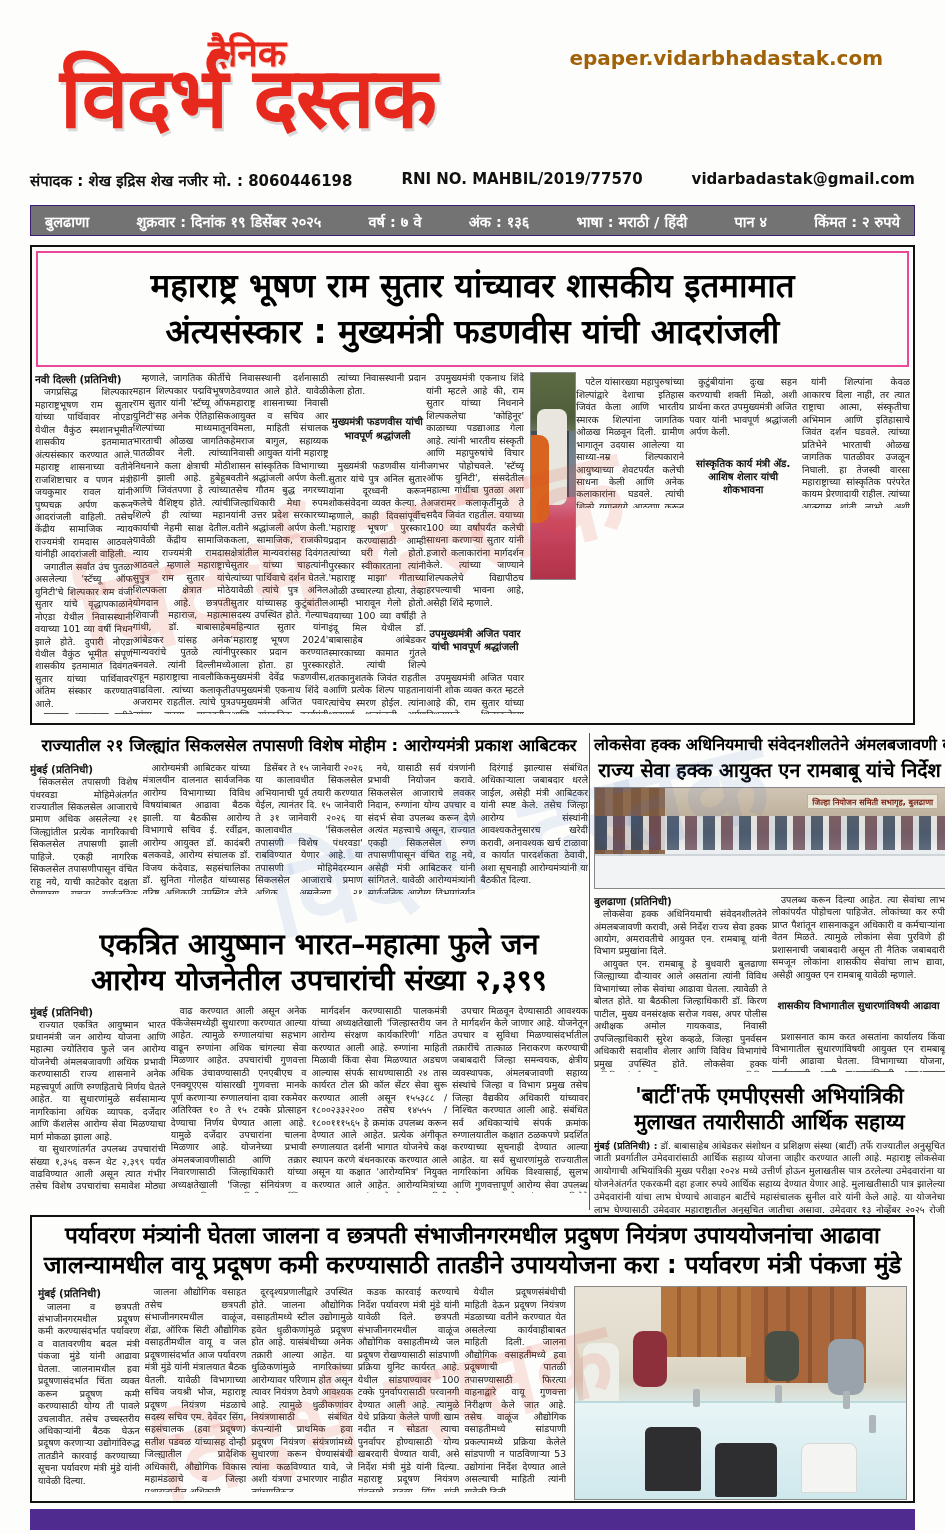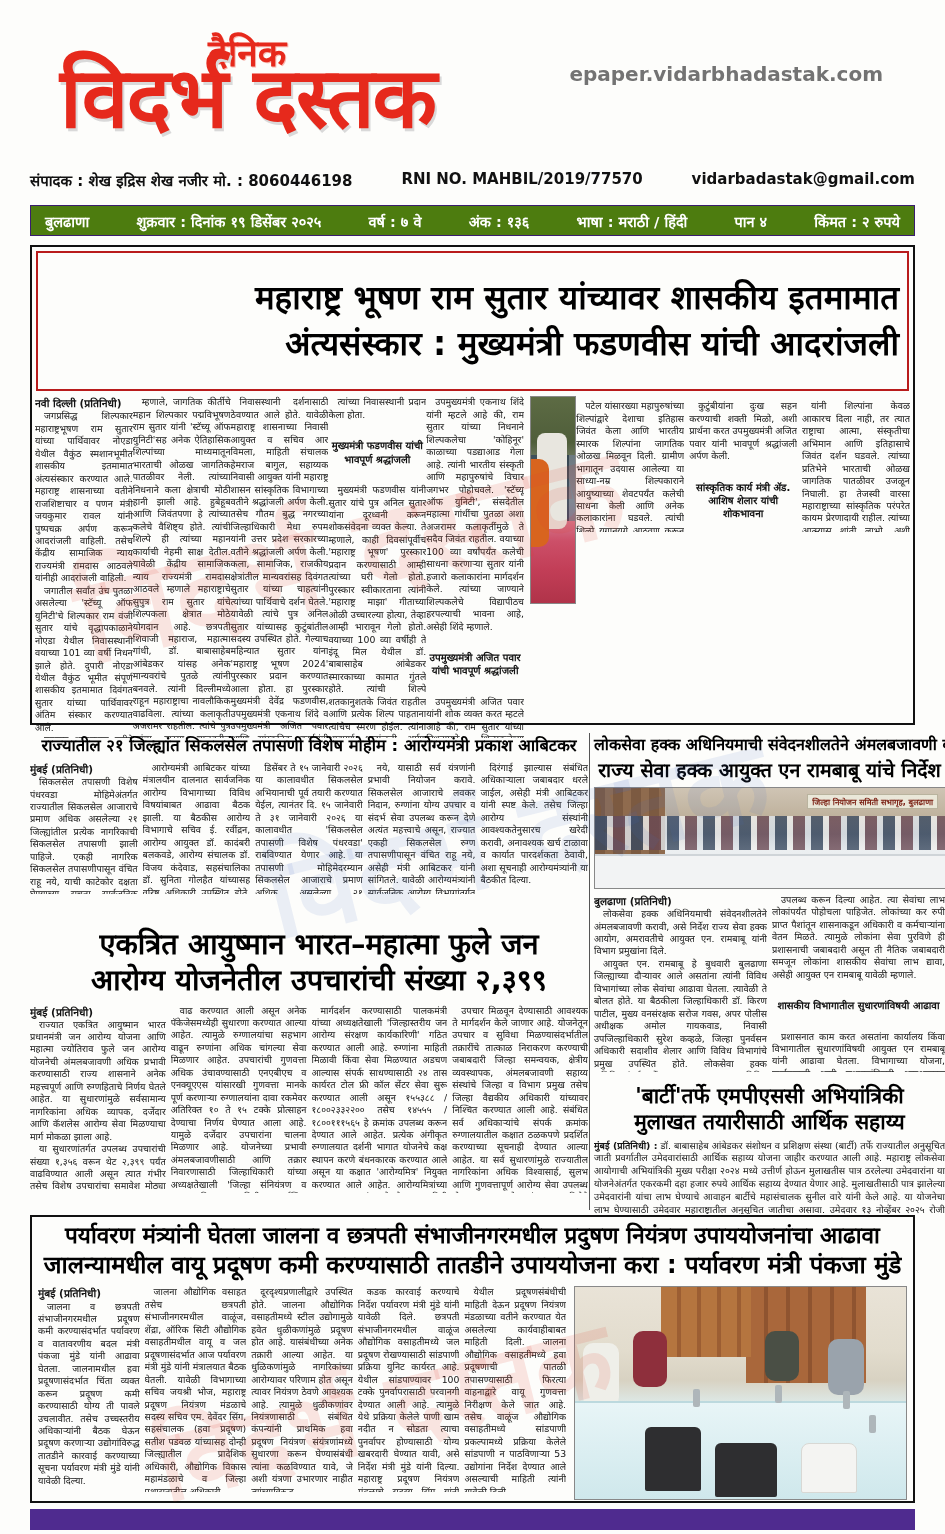--- a/index.html
+++ b/index.html
@@ -5,38 +5,38 @@
   html,body{margin:0;padding:0;background:#9a9a9a;}
   .page{position:relative;width:945px;height:1534px;background:#fdfdfb;margin:0 auto;
         font-family:"DejaVu Sans",sans-serif;color:#141414;overflow:hidden;}
   
   .masthead{position:absolute;top:18px;left:30px;right:30px;height:150px;}
   .daily{position:absolute;left:178px;top:8px;font-size:37px;font-weight:bold;color:#e6291c;
          text-shadow:1px 1px 0 #f8b9b2;}
   .title{position:absolute;left:30px;top:34px;width:860px;font-size:84px;line-height:1.1;
          font-weight:bold;color:#e6291c;white-space:nowrap;letter-spacing:-2px;
          text-shadow:2px 3px 0 #d9d9d9;}
-  .website{position:absolute;right:32px;top:44px;font-size:20px;font-weight:bold;color:#737373;}
+  .website{position:absolute;right:32px;top:28px;font-size:20px;font-weight:bold;color:#a16207;}
   .mastrow{position:absolute;top:170px;left:30px;right:30px;display:flex;justify-content:space-between;
            font-size:15px;font-weight:bold;color:#111;}
   
-  .infobar{position:absolute;top:205px;left:30px;right:30px;height:31px;background:#4d7c0f;
+  .infobar{position:absolute;top:205px;left:30px;right:30px;height:31px;background:#737373;
            color:#fff;display:flex;align-items:center;justify-content:space-between;
            padding:0 14px;font-size:14.5px;font-weight:bold;border:1px solid #3a1d6e;box-sizing:border-box;}
   
   .sbox{position:absolute;box-sizing:border-box;}
   .h-big{font-weight:bold;text-align:center;color:#000;}
   .colwrap{display:flex;gap:5px;}
   .col{flex:1 1 0;overflow:hidden;font-size:9.3px;line-height:1.34;text-align:justify;}
   .byline{font-weight:bold;font-size:10.5px;}
   .subhead{font-weight:bold;text-align:center;font-size:10px;margin:18px 0;}
   .para{text-indent:9px;}
   
   .story1{top:245px;left:30px;right:30px;height:480px;border:2px solid #111;padding:3px;}
-  .story1 .hbox{border:2px solid #b91c1c;margin:1px;padding:22px 8px;font-size:33px;line-height:1.4;text-align:right;}
+  .story1 .hbox{border:2px solid #ec4899;margin:1px;padding:10px 8px;font-size:33px;line-height:1.4;}
   .story1 .body{display:flex;gap:6px;margin-top:5px;height:342px;}
   .s1left{width:556px;display:flex;}
   .s1left .col{height:342px;}
   .s1right{width:380px;display:flex;flex-direction:row;}
   .s1right .undercols{display:flex;gap:5px;margin-top:4px;height:132px;}
   
   .photo{position:relative;overflow:hidden;border:1px solid #888;}
   .ph1{width:352px;height:206px;
     background:linear-gradient(180deg,#5d6b44 0%,#4f5e3a 22%,#7d8573 34%,#9aa099 44%,
                #b7b3ac 50%,#d77f92 58%,#cc4f68 70%,#c23e57 84%,#b03349 100%);}

